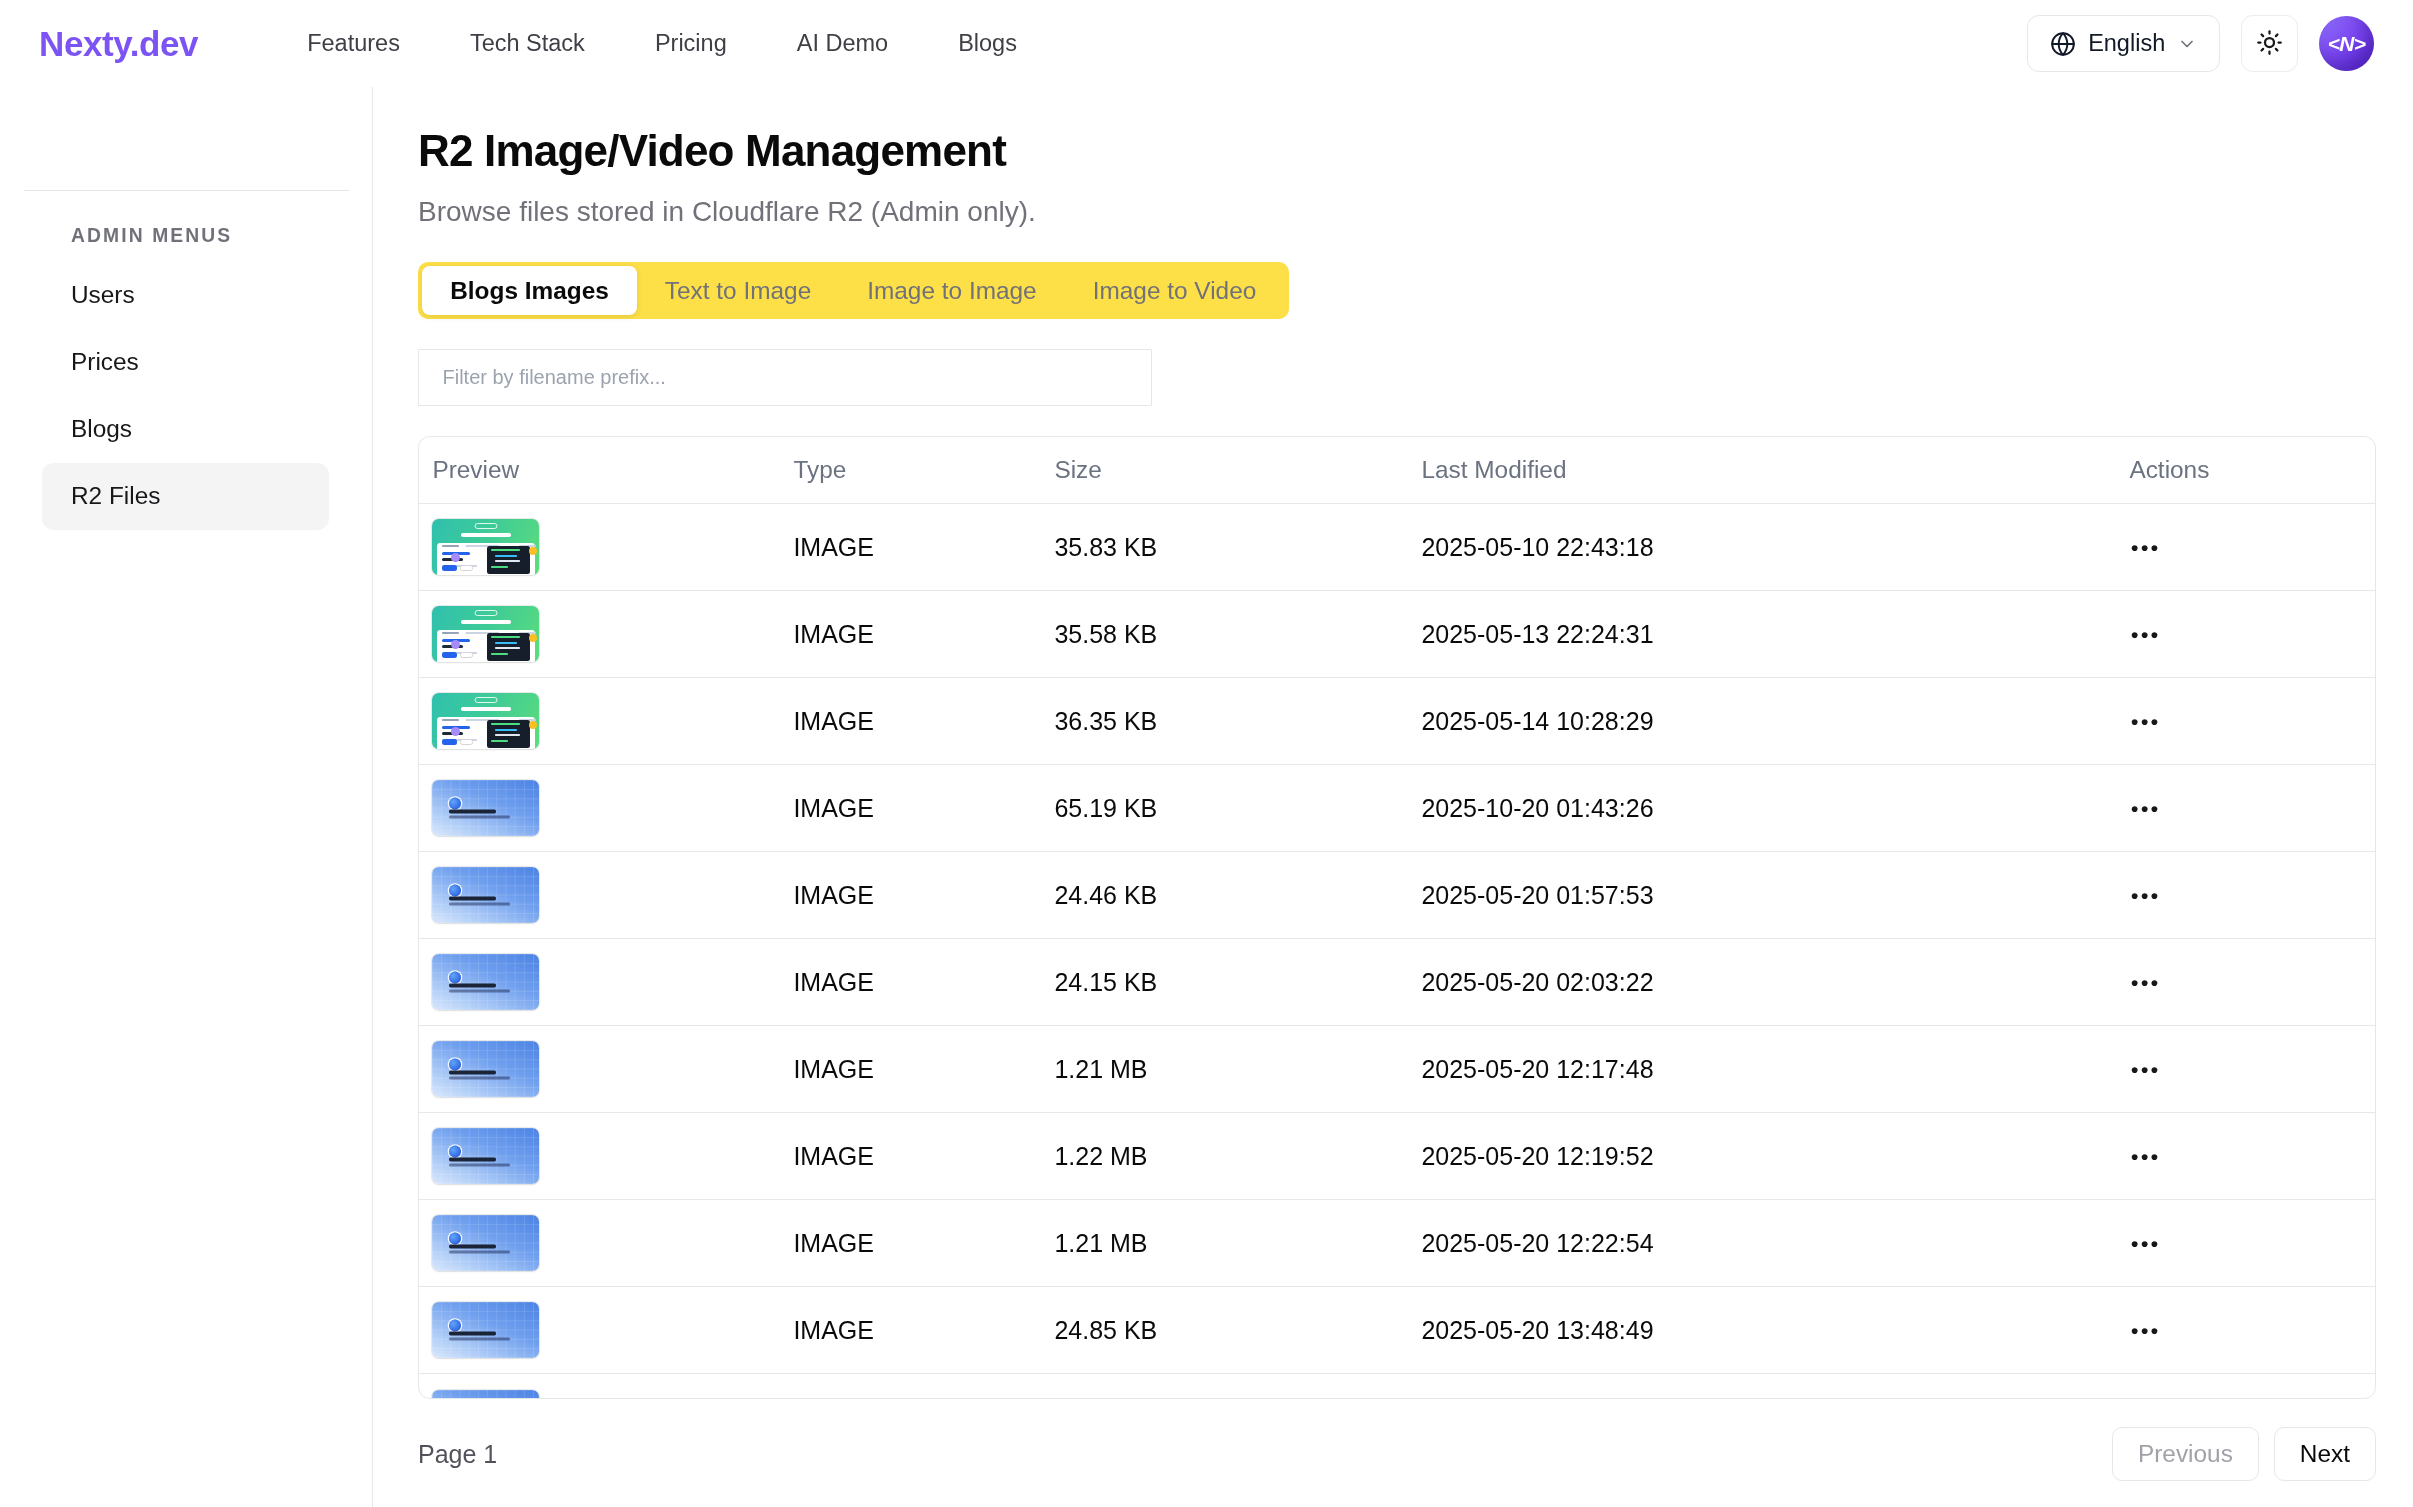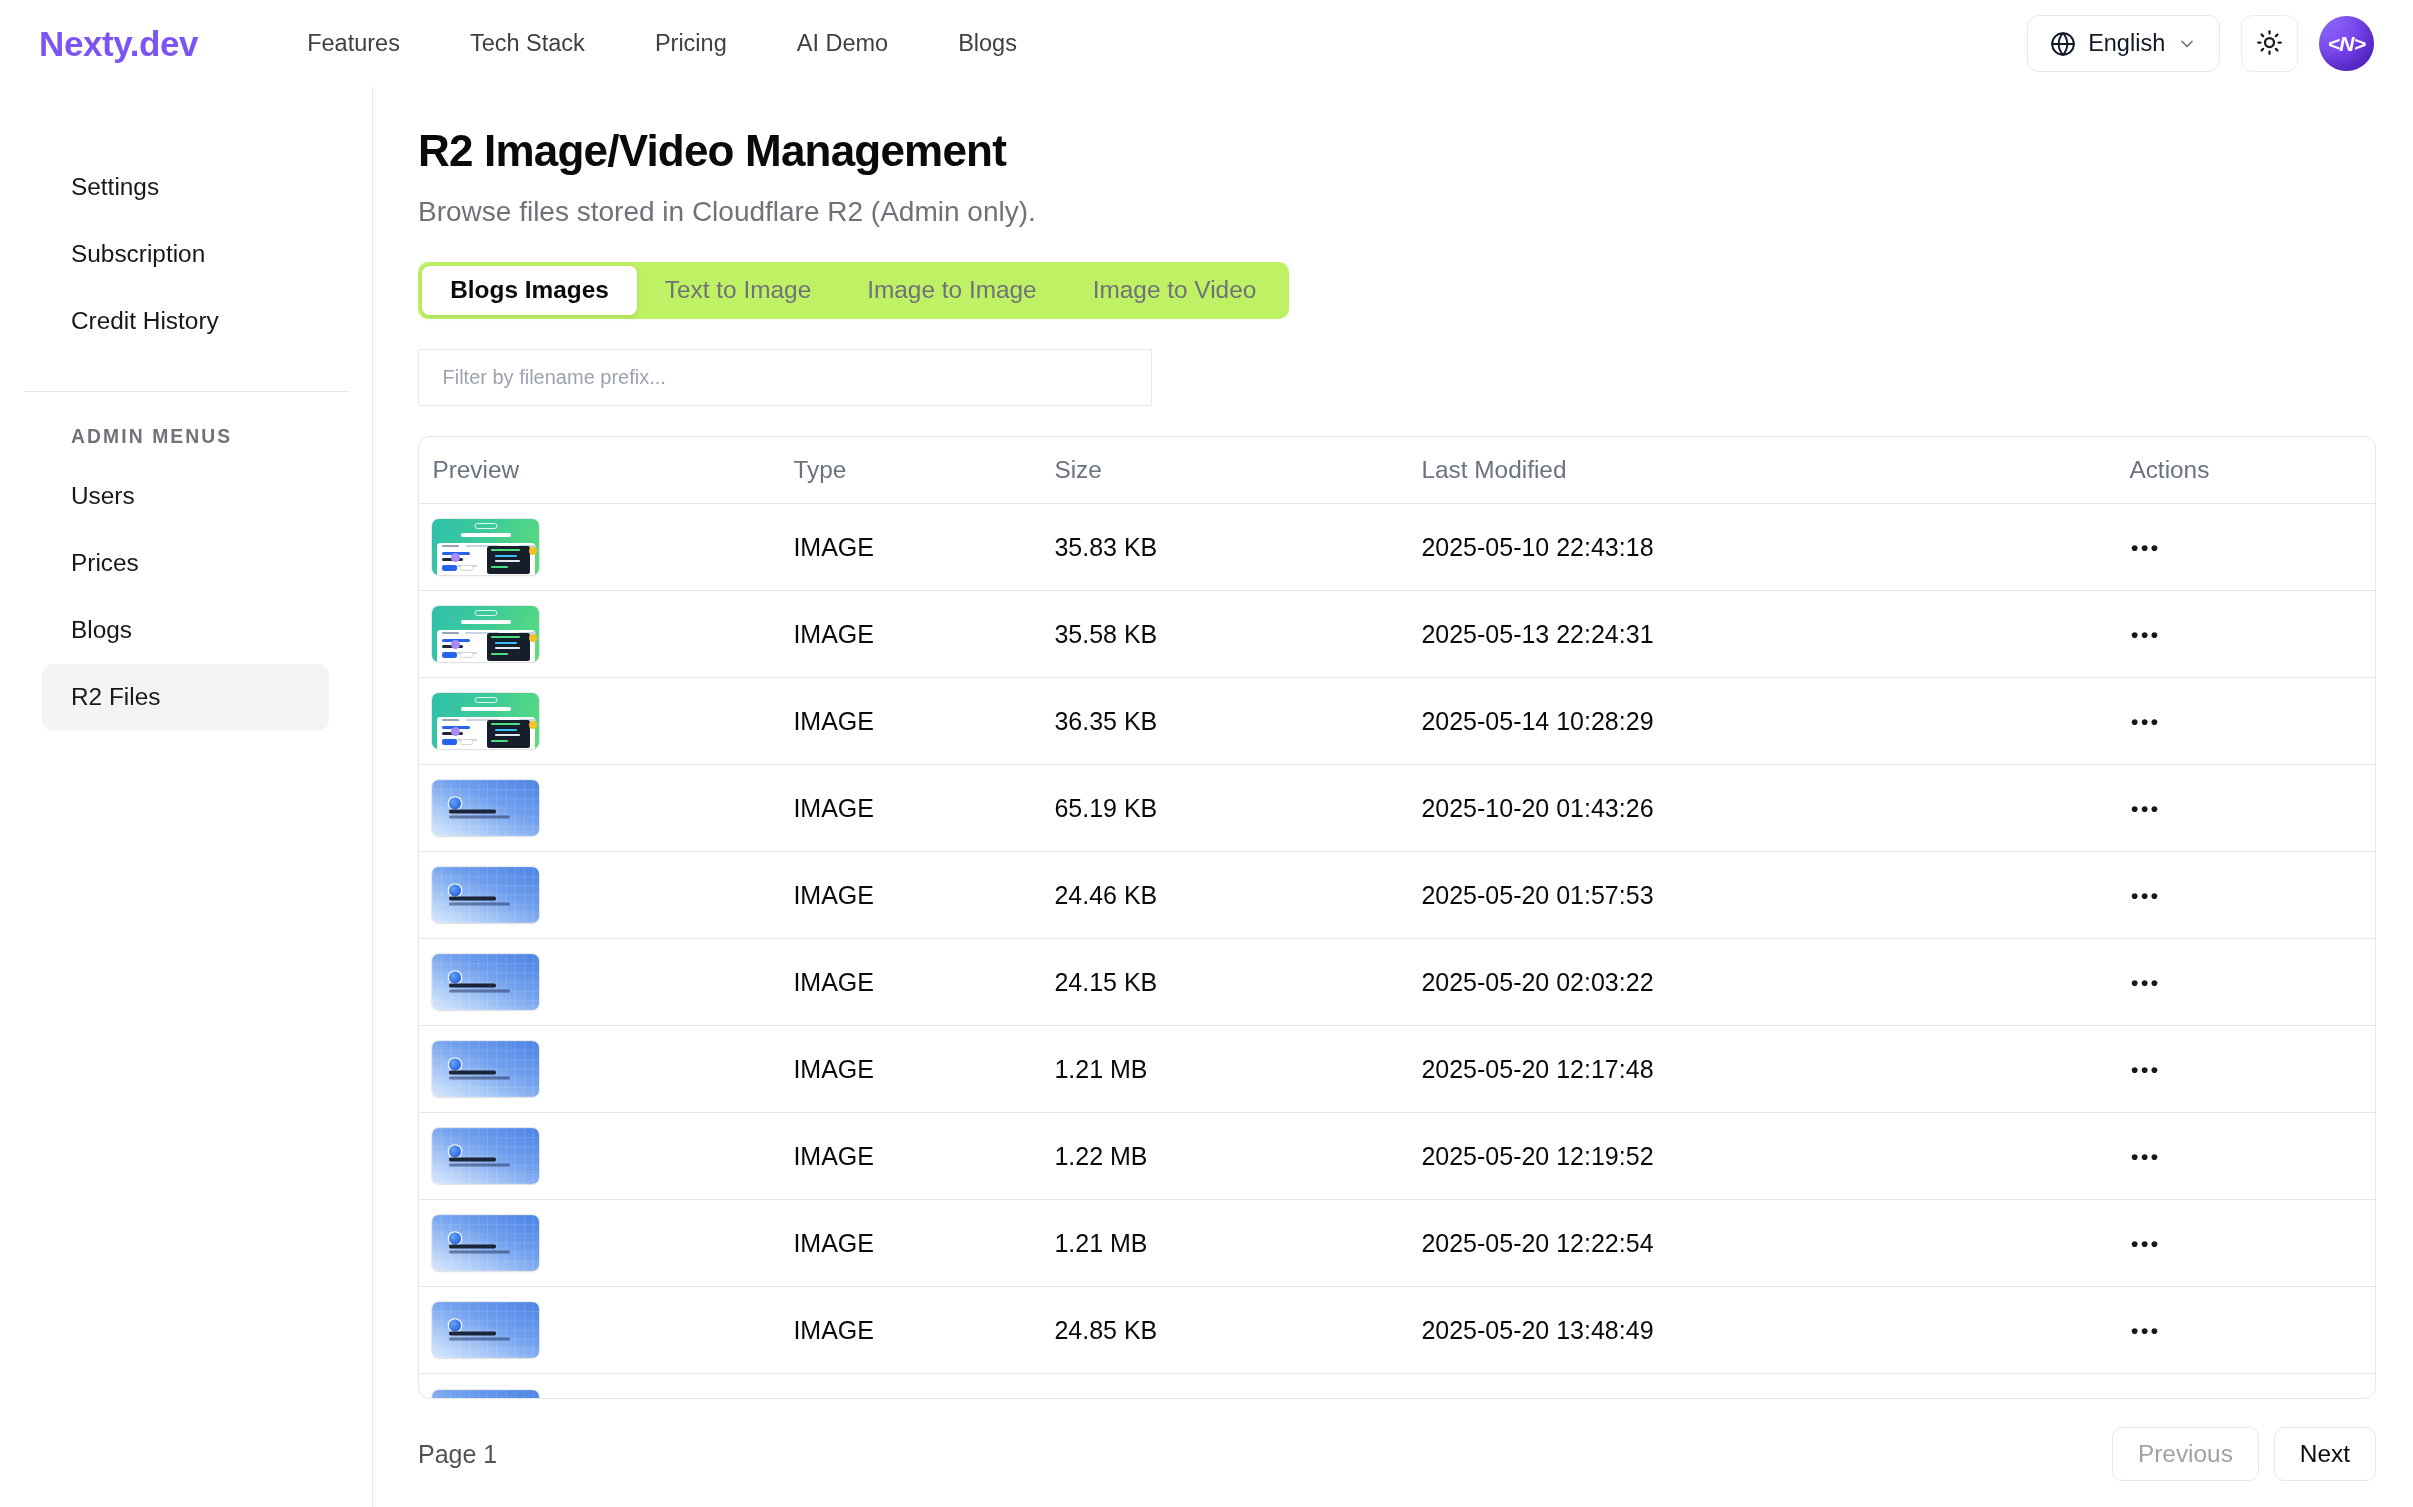--- a/index.html
+++ b/index.html
@@ -37,21 +37,21 @@
     padding-left: 29px; border-radius: 11.8px; font-size: 24.4px; color: #18181b; cursor: pointer; }
   .side-item.active { background: #f4f4f5; font-weight: 500; }
   .side-divider { height: 0.8px; background: #e5e7eb; margin: 37px 23.5px 34px 23.5px; }
   .side-label { margin: 0 0 15px 71px; font-size: 19.3px; font-weight: 700; letter-spacing: 2.1px; color: #71717a; }
 
   
   .main { flex: 1; padding-left: 45px; }
   .page-title { margin-top: 39px; font-size: 44px; font-weight: 700; letter-spacing: -0.8px; color: #0a0a0a; }
   .page-subtitle { margin-top: 20px; font-size: 28px; color: #71717a; }
 
-  .tabs { margin-top: 34px; display: inline-flex; align-items: flex-end; background: #bef264;
+  .tabs { margin-top: 34px; display: inline-flex; align-items: center; background: #fde047;
     border-radius: 10px; padding: 4.2px; height: 57px; }
   .tab { height: 49px; display: flex; align-items: center; padding: 0 28px; border-radius: 7.6px;
     font-size: 24.4px; color: #71717a; font-weight: 500; cursor: pointer; white-space: nowrap; }
   .tab.active { background: #fff; color: #0a0a0a; font-weight: 700; box-shadow: 0 1.7px 5.9px rgba(0,0,0,.10); }
 
   .filter-wrap { margin-top: 30px; }
   .filter-input { width: 734px; height: 57px; border: 0.8px solid #e5e7eb; border-radius: 1px;
     padding: 0 23.5px; font-size: 20px; color: #111827; outline: none; background: #fff; }
   .filter-input::placeholder { color: #9ca3af; }
 
@@ -162,25 +162,20 @@
         </svg>
       </span>
     </button>
     <div class="avatar">&lt;N&gt;</div>
   </div>
 </header>
 
 <div class="shell">
 
   <aside class="sidebar">
-    <ul class="side-list" id="side-main">
-        <li class="side-item">Settings</li>
-        <li class="side-item">Subscription</li>
-        <li class="side-item">Credit History</li>
-      </ul>
     <div class="side-divider"></div>
     <div class="side-label">ADMIN MENUS</div>
     <ul class="side-list" id="side-admin">
         <li class="side-item">Users</li>
         <li class="side-item">Prices</li>
         <li class="side-item">Blogs</li>
         <li class="side-item active">R2 Files</li>
       </ul>
   </aside>
 

